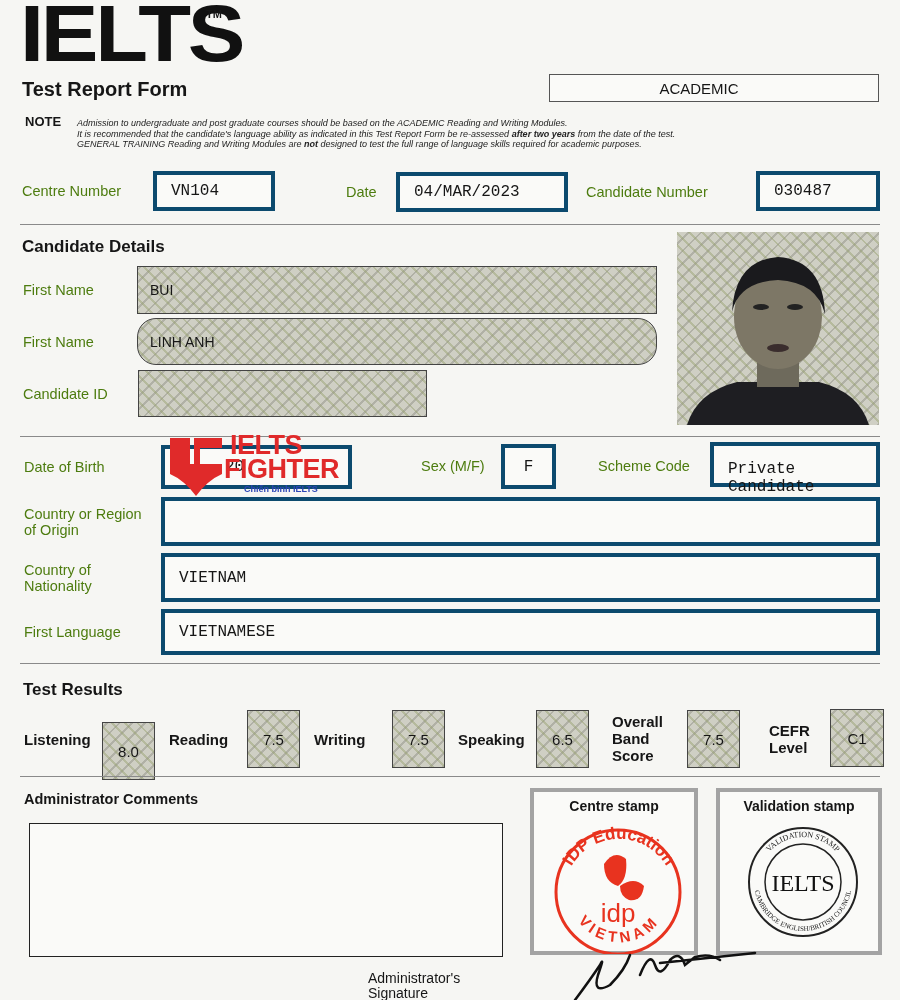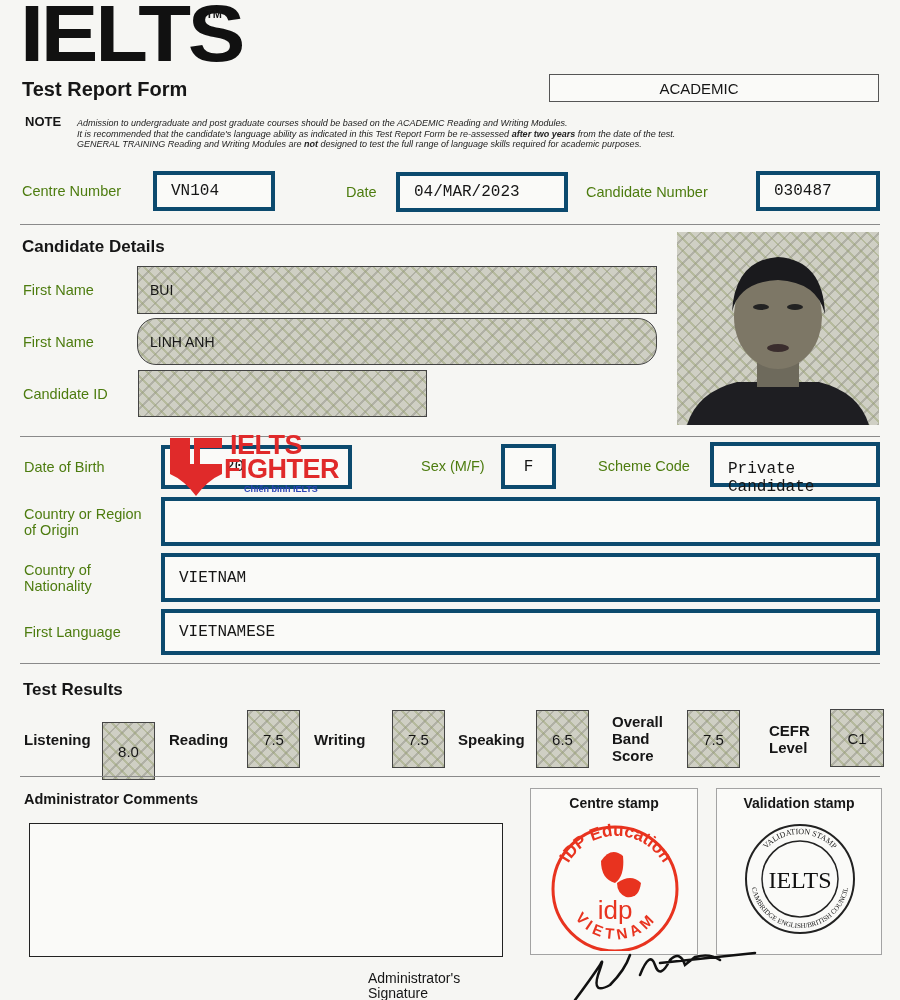--- a/index.html
+++ b/index.html
@@ -24,21 +24,21 @@
     background-color:#cfcfc4;
     background-image:
       repeating-linear-gradient(45deg, rgba(150,160,110,0.45) 0 2px, transparent 2px 9px),
       repeating-linear-gradient(-45deg, rgba(120,120,110,0.35) 0 2px, transparent 2px 9px);
     border:1px solid #444;
   }
   .pbox { box-sizing:border-box; display:flex; align-items:center; padding-left:12px; font-size:14px; }
   .photo { left:677px; top:232px; width:202px; height:193px; overflow:hidden; }
   .score-lbl { font-size:15px; font-weight:bold; }
   .score-box { width:53px; height:58px; box-sizing:border-box; display:flex; align-items:center; justify-content:center; font-size:15px; }
-  .stamp-box { border:1px solid #a3a3a3; box-sizing:border-box; background:#fafaf8; }
+  .stamp-box { border:4px solid #a3a3a3; box-sizing:border-box; background:#fafaf8; }
   .stamp-title { font-size:14px; font-weight:bold; text-align:center; margin-top:6px; }
   .watermark { left:168px; top:434px; width:190px; height:62px; }
 </style>
 </head>
 <body>
 
 <div class="abs logo">IELTS</div>
 <div class="abs tm">TM</div>
 <div class="abs title">Test Report Form</div>
 <div class="abs module-box">ACADEMIC</div>

